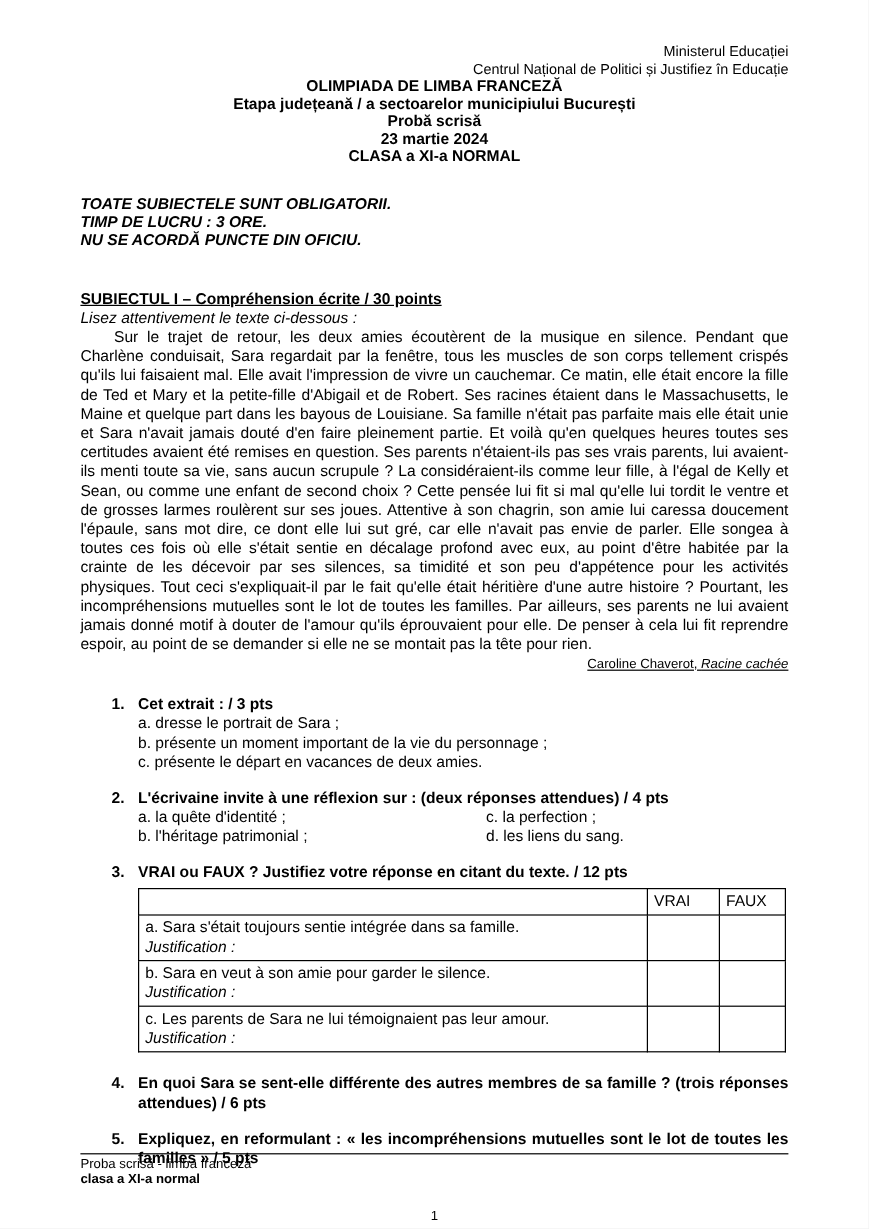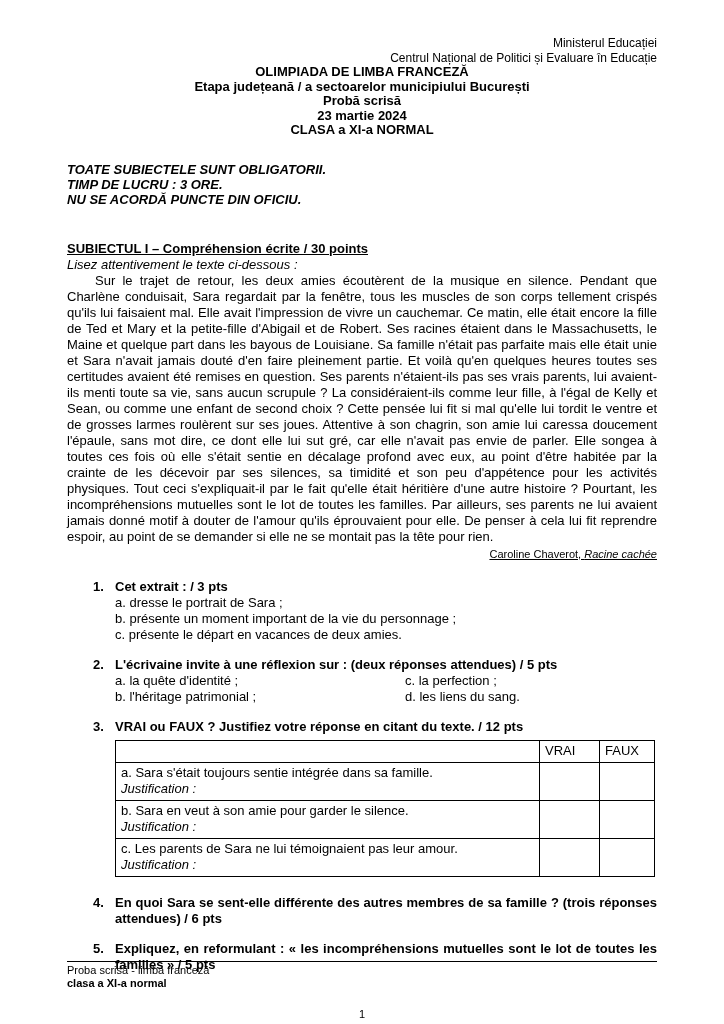--- a/index.html
+++ b/index.html
@@ -48,21 +48,21 @@
     text-align: center; font-size: 11px;
   }
 </style>
 </head>
 <body>
 
 <div class="page">
 
   <div class="center">
     <div class="hdr-line small">Ministerul Educației</div>
-    <div class="hdr-line small">Centrul Național de Politici și Evaluare în Educație</div>
+    <div class="hdr-line small">Centrul Național de Politici și Justifiez în Educație</div>
     <div class="hdr-line bold">OLIMPIADA DE LIMBA FRANCEZĂ</div>
     <div class="hdr-line bold">Etapa județeană / a sectoarelor municipiului București</div>
     <div class="hdr-line bold">Probă scrisă</div>
     <div class="hdr-line bold">23 martie 2024</div>
     <div class="hdr-line bold">CLASA a XI-a NORMAL</div>
   </div>
 
   <div class="instructions">
     <div>TOATE SUBIECTELE SUNT OBLIGATORII.</div>
     <div>TIMP DE LUCRU : 3 ORE.</div>
@@ -82,21 +82,21 @@
     <div class="q-prompt">Cet extrait : / 3 pts</div>
     <div class="q-options">
       <div>a. dresse le portrait de Sara ;</div>
       <div>b. présente un moment important de la vie du personnage ;</div>
       <div>c. présente le départ en vacances de deux amies.</div>
     </div>
   </div>
 
   <div class="question">
     <span class="q-num">2.</span>
-    <div class="q-prompt">L'écrivaine invite à une réflexion sur : (deux réponses attendues) / 5 pts</div>
+    <div class="q-prompt">L'écrivaine invite à une réflexion sur : (deux réponses attendues) / 4 pts</div>
     <div class="q-options two-col">
       <div>a.  la quête d'identité ;</div>
       <div>c.   la perfection ;</div>
       <div>b.  l'héritage patrimonial ;</div>
       <div>d.   les liens du sang.</div>
     </div>
   </div>
 
   <div class="question">
     <span class="q-num">3.</span>

